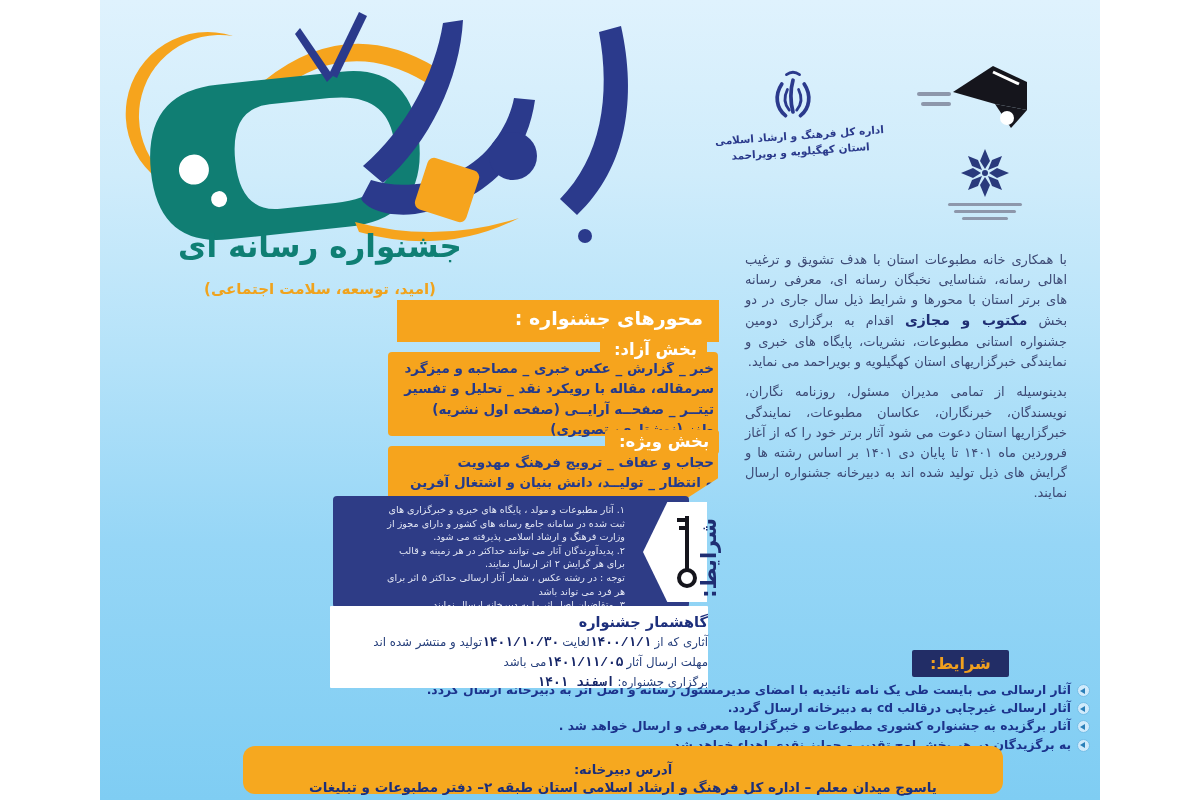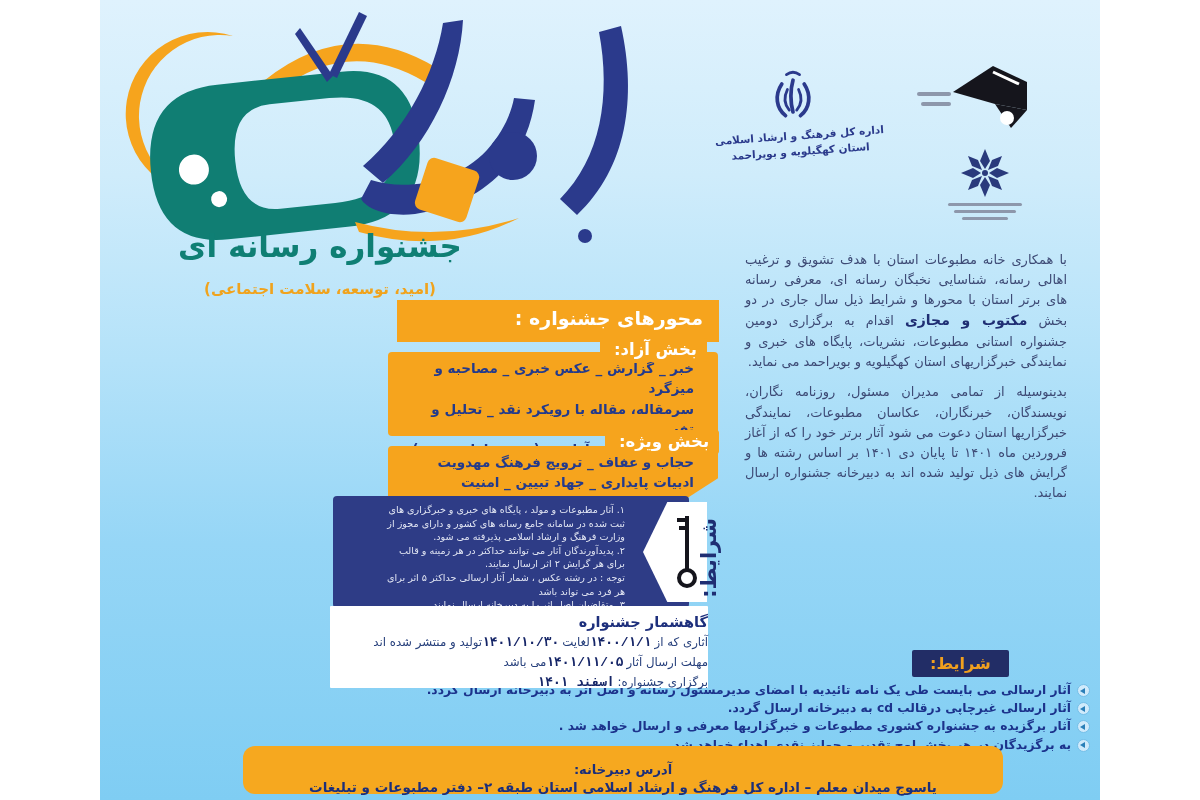--- a/index.html
+++ b/index.html
@@ -49,21 +49,21 @@
     text-align:right;padding-right:16px;box-sizing:border-box;
   }
   .sec-chip{
     background:#F6A41D;color:#ffffff;font-weight:bold;font-size:16.5px;
     padding:2px 10px 3px 14px;border-radius:3px;z-index:3;
   }
   .chip-free{left:500px;top:338px;}
   .chip-special{left:505px;top:430px;}
   .axes-box{
     background:#F6A41D;color:#233A8C;font-size:13.5px;font-weight:bold;
-    line-height:1.5;text-align:right;padding:6px 24px;box-sizing:border-box;
+    line-height:1.5;text-align:right;padding:6px 4px;box-sizing:border-box;
     border-radius:4px;z-index:2;
   }
   .box-free{left:288px;top:352px;width:330px;height:84px;}
   .box-special{
     left:288px;top:446px;width:330px;height:62px;
     clip-path:polygon(0 0,100% 0,100% 52%,86% 100%,0 100%);
   }
 
   
   .navy-box{
@@ -215,20 +215,21 @@
   <div class="abs rtl axes-box box-free">
     <div>خبر _ گزارش _ عکس خبری _ مصاحبه و میزگرد</div>
     <div>سرمقاله، مقاله با رویکرد نقد _ تحلیل و تفسیر</div>
     <div>تیتــر _ صفحــه آرایــی (صفحه اول نشریه)</div>
     <div>طنز (نوشتاری، تصویری)</div>
   </div>
 
   <div class="abs rtl sec-chip chip-special">بخش ویژه:</div>
   <div class="abs rtl axes-box box-special">
     <div>حجاب و عفاف _ ترویج فرهنگ مهدویت</div>
+    <div>و انتظار _ تولیــد، دانش بنیان و اشتغال آفرین</div>
     <div>ادبیات پایداری _ جهاد تبیین _ امنیت</div>
   </div>
 
   <div class="abs rtl navy-box">
     <div>۱. آثار مطبوعات و مولد ، پایگاه های خبری و خبرگزاری های</div>
     <div>ثبت شده در سامانه جامع رسانه های کشور و دارای مجوز از</div>
     <div>وزارت فرهنگ و ارشاد اسلامی پذیرفته می شود.</div>
     <div>۲. پدیدآورندگان آثار می توانند حداکثر در هر زمینه و قالب</div>
     <div>برای هر گرایش ۲ اثر ارسال نمایند.</div>
     <div>توجه : در رشته عکس ، شمار آثار ارسالی حداکثر ۵ اثر برای</div>

